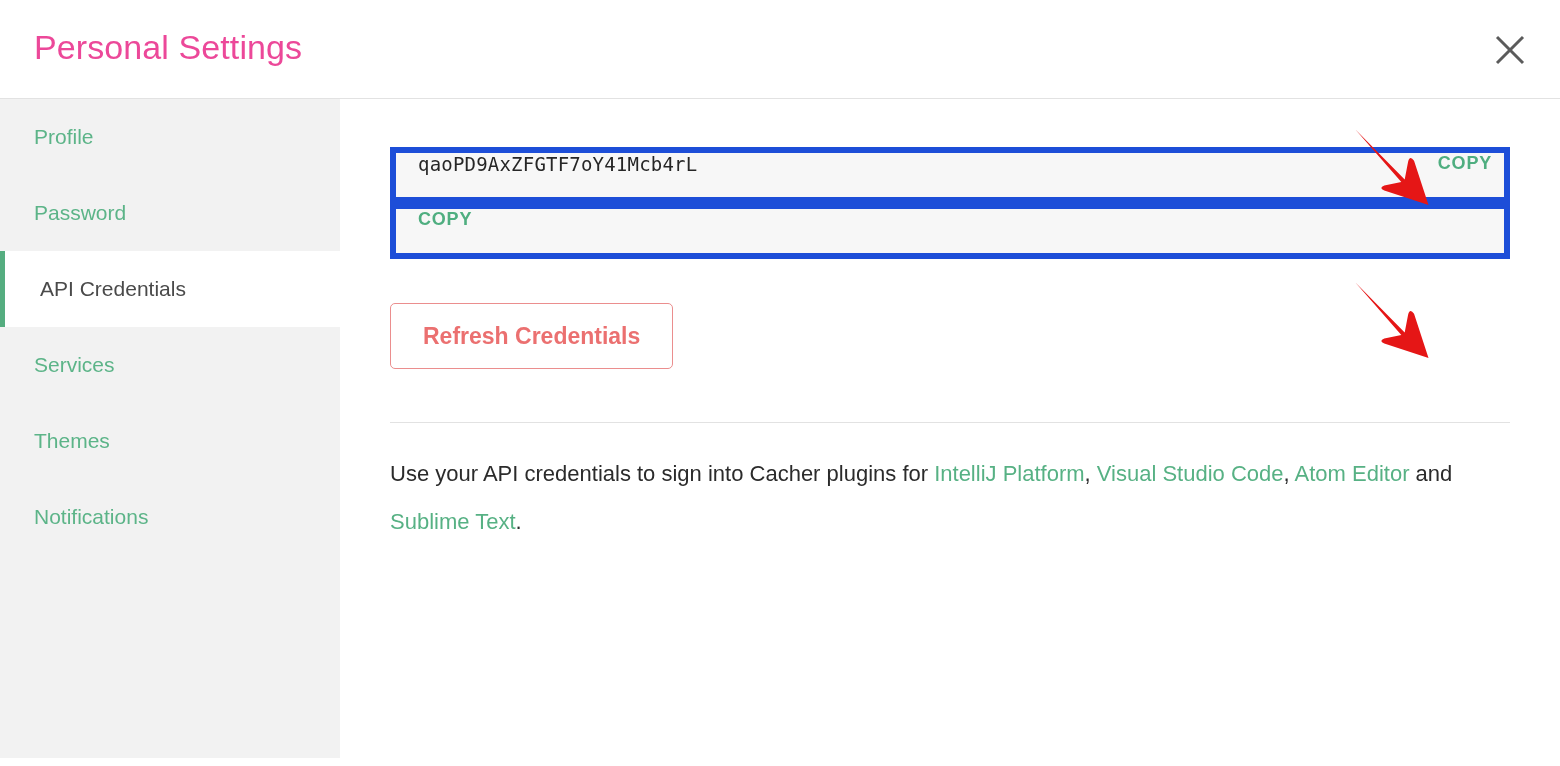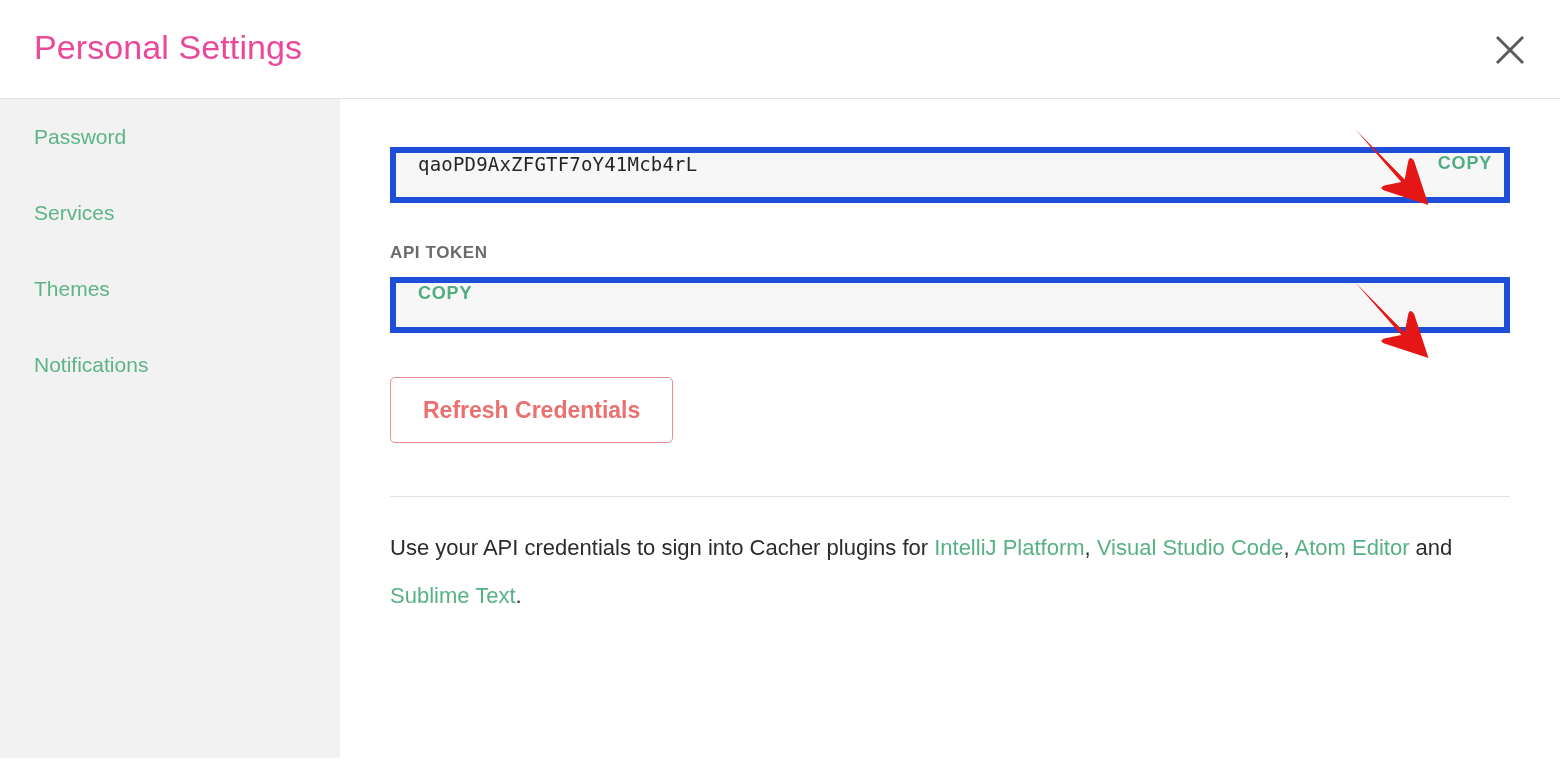--- a/index.html
+++ b/index.html
@@ -190,41 +190,46 @@
         <line x1="2" y1="2" x2="28" y2="28" stroke="#5b5b5b" stroke-width="3"></line>
         <line x1="28" y1="2" x2="2" y2="28" stroke="#5b5b5b" stroke-width="3"></line>
       </svg>
     </div>
   </div>
 
   <div class="body-area">
 
     <div class="sidebar">
       <div class="nav-item">
+        <span>Profile</span>
+      </div>
+      <div class="nav-item">
         <span>Password</span>
+      </div>
+      <div class="nav-item active">
+        <span>API Credentials</span>
       </div>
       <div class="nav-item">
         <span>Services</span>
       </div>
       <div class="nav-item">
         <span>Themes</span>
       </div>
       <div class="nav-item">
         <span>Notifications</span>
       </div>
     </div>
 
     <div class="content">
 
       <div class="credential-row">
         <span class="credential-value">qaoPD9AxZFGTF7oY41Mcb4rL</span>
         <span class="copy-btn">COPY</span>
       </div>
 
-      <div class="field-label second">API TOKEN</div>
       <div class="credential-row">
         <span class="copy-btn">COPY</span>
       </div>
 
       <div class="refresh-btn">Refresh Credentials</div>
 
       <div class="divider"></div>
 
       <div class="footer-text"><span>Use your API credentials to sign into Cacher plugins for </span><span class="link">IntelliJ Platform</span><span>, </span><span class="link">Visual Studio Code</span><span>, </span><span class="link">Atom Editor</span><span> and </span><span class="link">Sublime Text</span><span>.</span></div>
 

